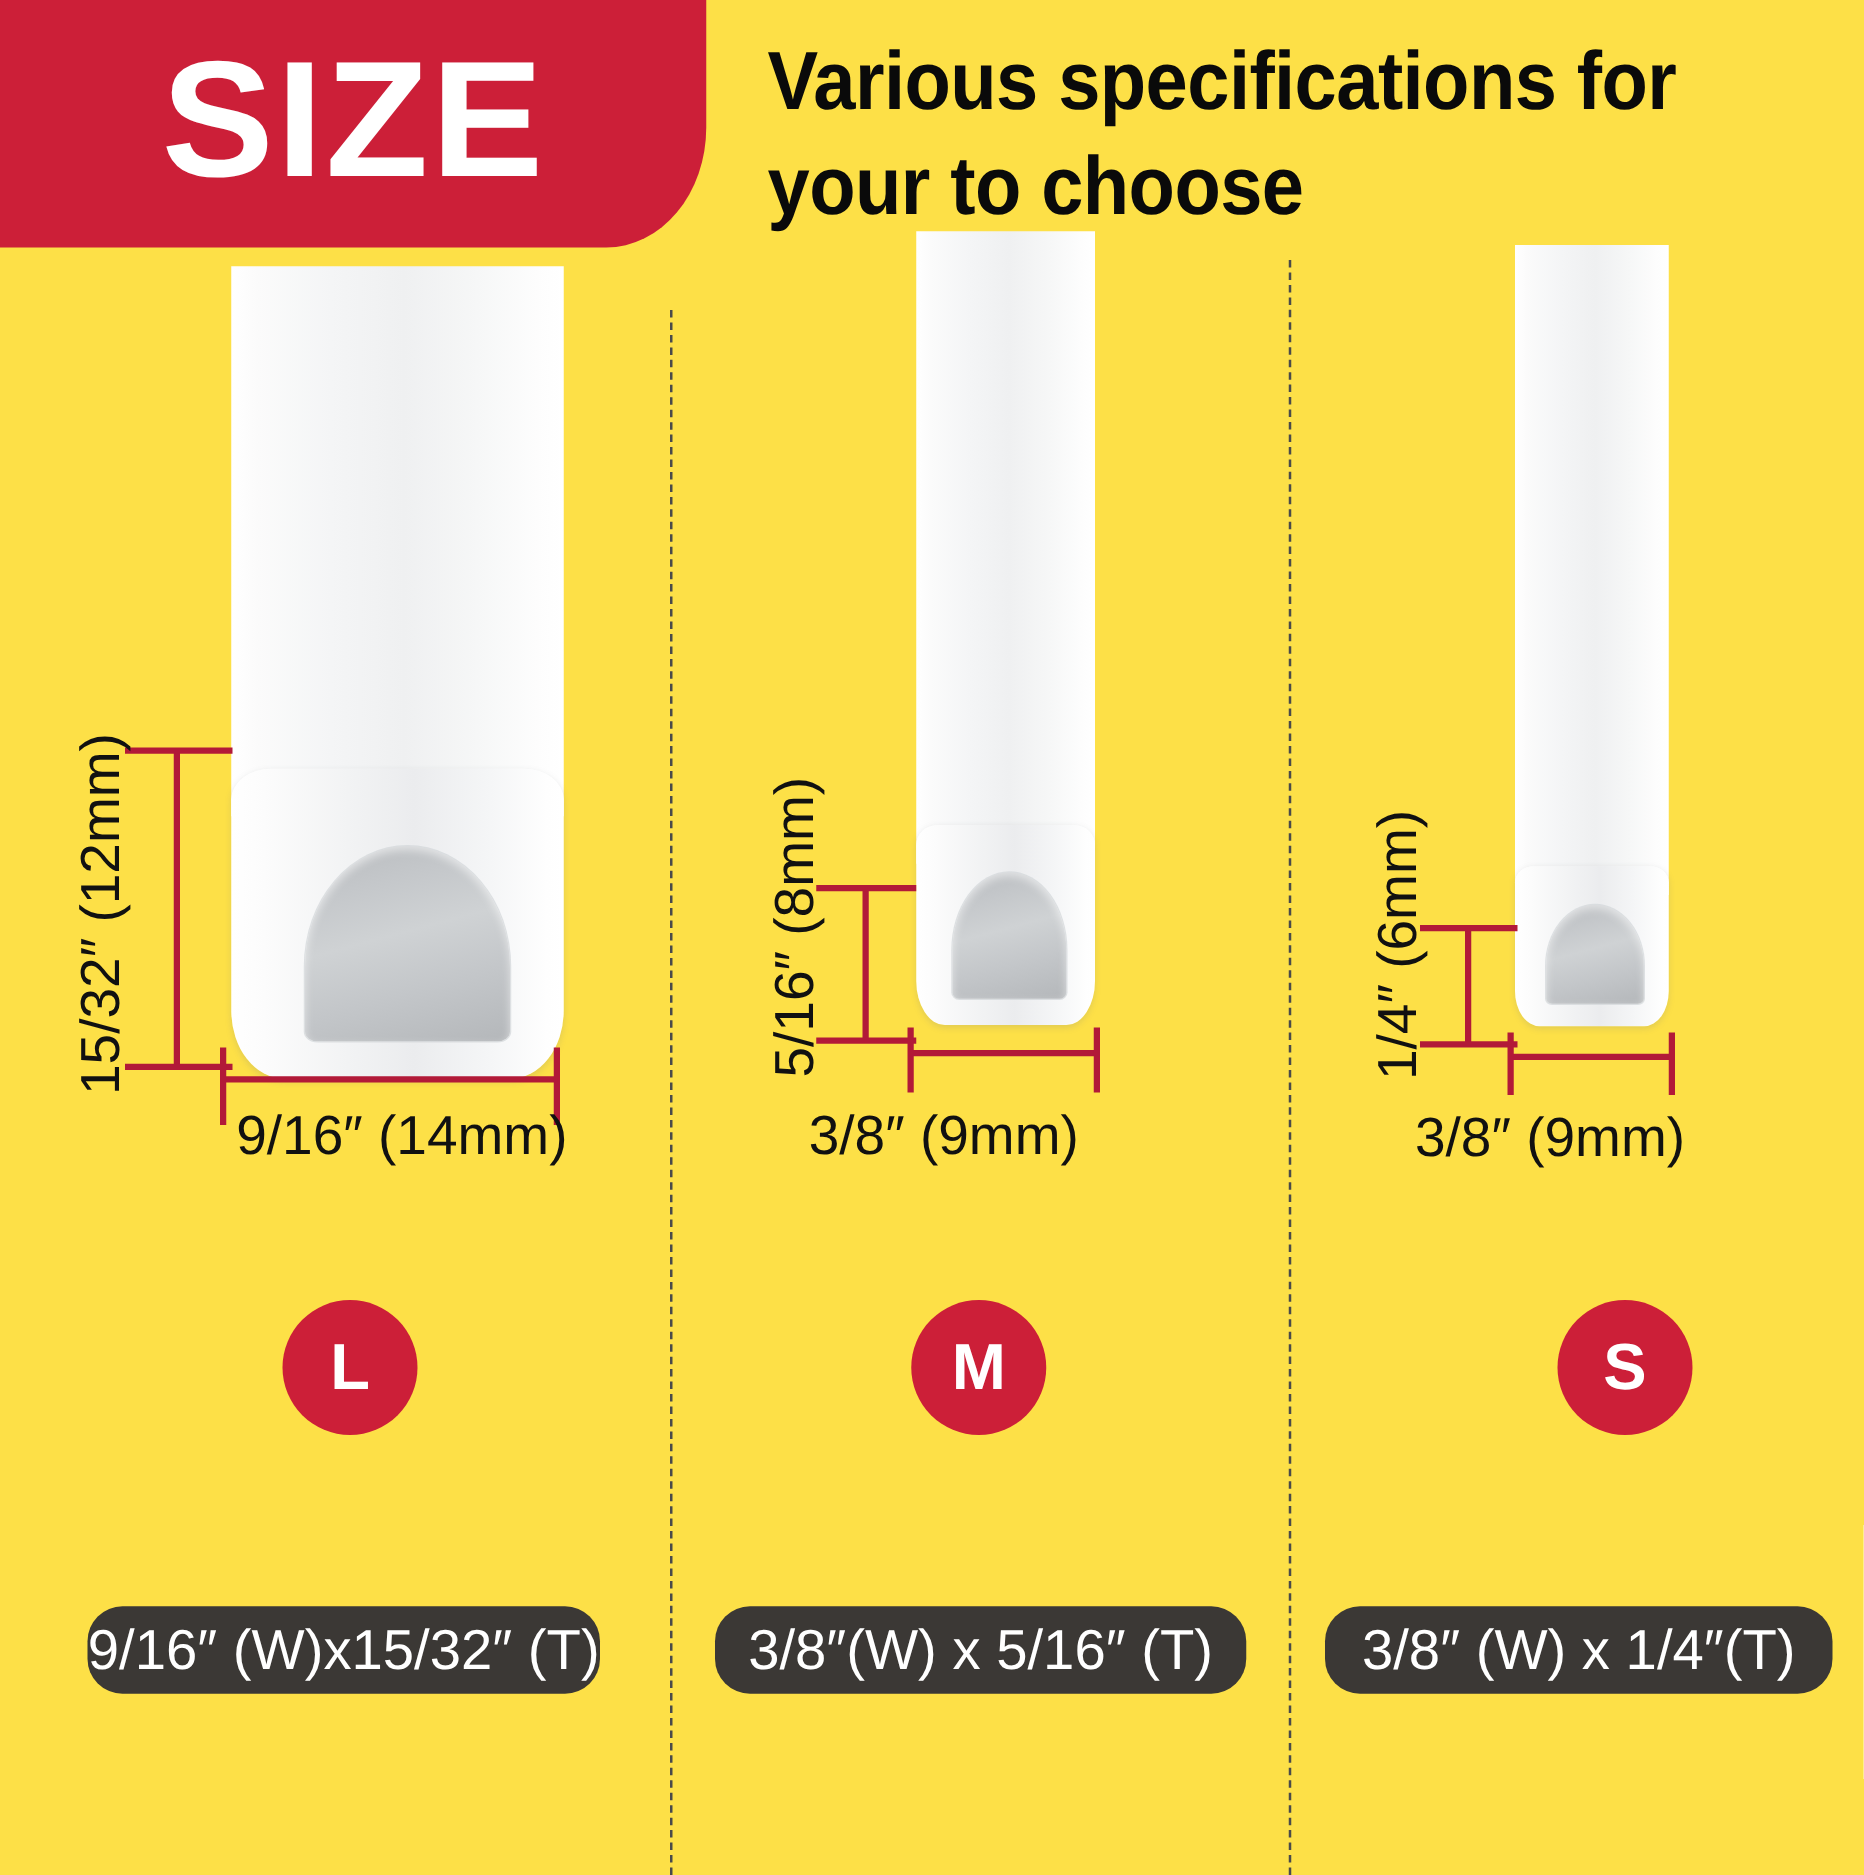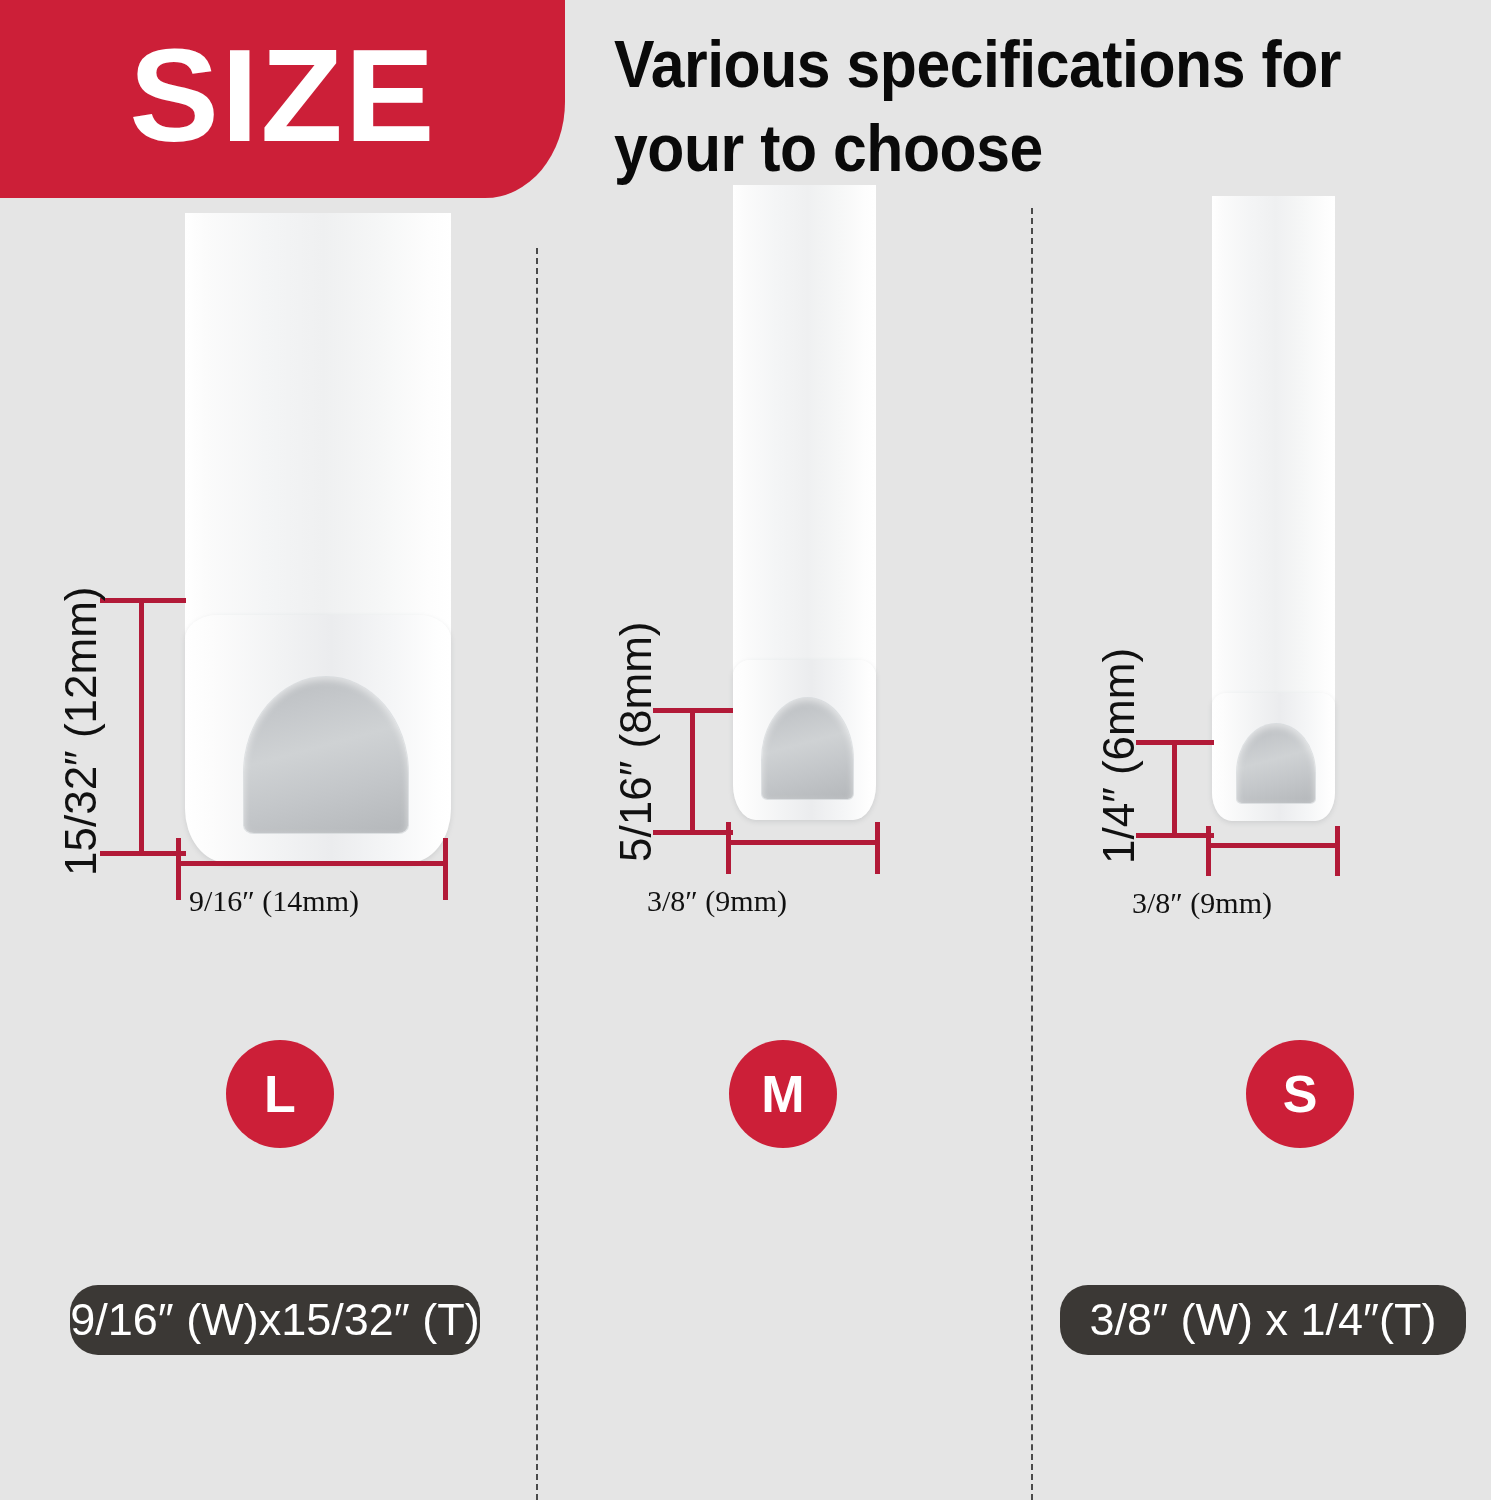--- a/index.html
+++ b/index.html
@@ -7,21 +7,21 @@
     padding: 0;
     background: #ffffff;
   }
   body {
     font-family: "Liberation Sans", sans-serif;
   }
   #page {
     position: relative;
     width: 1491px;
     height: 1500px;
-    background: #e5e5e5;
+    background: #fde047;
     overflow: hidden;
   }
 
   
   .size-banner {
     position: absolute;
     left: -20px;
     top: 0;
     width: 585px;
     height: 198px;
@@ -158,22 +158,22 @@
     color: #111111;
     font-family: "Liberation Sans", sans-serif;
     font-size: 44px;
     white-space: nowrap;
     transform: rotate(-90deg);
     transform-origin: left top;
   }
   .dim-label-h {
     position: absolute;
     color: #111111;
-    font-family: Liberation Serif, serif;
-    font-size: 30px;
+    font-family: Liberation Sans, sans-serif;
+    font-size: 44px;
     white-space: nowrap;
   }
 
   
   .badge {
     position: absolute;
     border-radius: 50%;
     background: var(--brand, #cc1f38);
     display: flex;
     align-items: center;
@@ -264,20 +264,21 @@
 
     <div class="dim">
       <div class="dim-h-line" style="left: 191px; top: 840px; width: 151px; background: rgb(178, 26, 56);"></div>
       <div class="dim-h-cap" style="left: 189px; top: 822px; height: 52px; background: rgb(178, 26, 56);"></div>
       <div class="dim-h-cap" style="left: 338px; top: 822px; height: 52px; background: rgb(178, 26, 56);"></div>
       <div class="dim-label-h" style="left:110px; top:884px;">3/8″  (9mm)</div>
     </div>
 
     <div class="badge" style="left:192px; top:1040px; width:108px; height:108px;">M</div>
 
+    <div class="spec-pill" style="left: 35px; top: 1285px; width: 425px; background: rgb(59, 56, 53);">3/8″(W)  x 5/16″ (T)</div>
   </div>
 
   <div class="col col-s">
 
     <div class="strip" style="left:180px; top:196px; width:123px; height:520px;">
       <div class="strip-body"></div>
     </div>
     <div class="strip-end" style="left:180px; top:693px; width:123px; height:128px;">
       <div class="strip-bore" style="left:20%; top:24%; width:64%; height:62%;"></div>
     </div>

